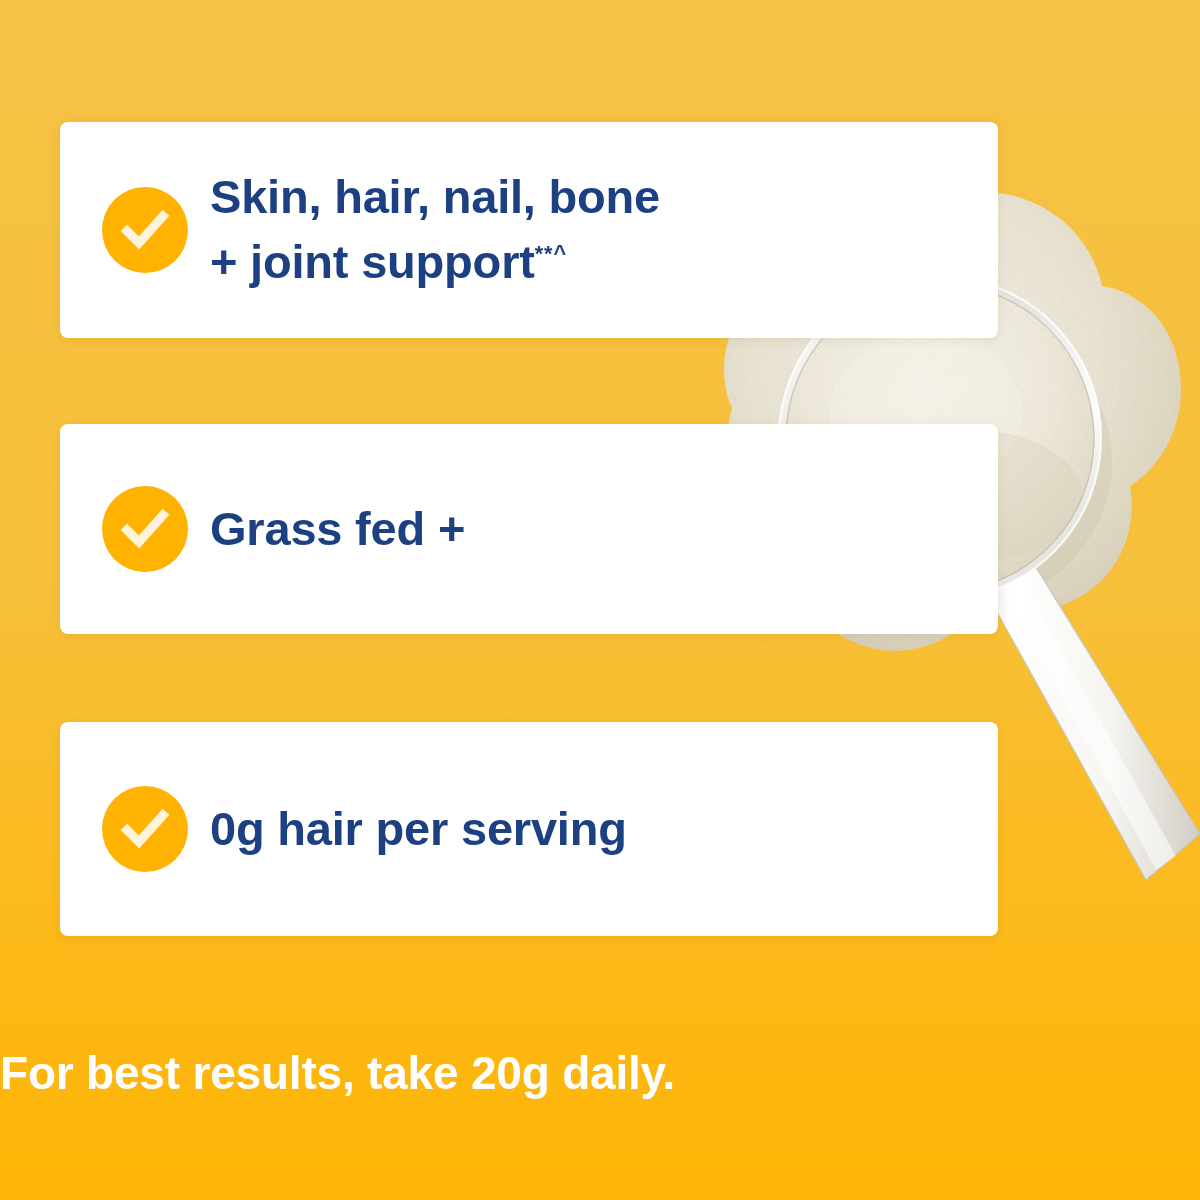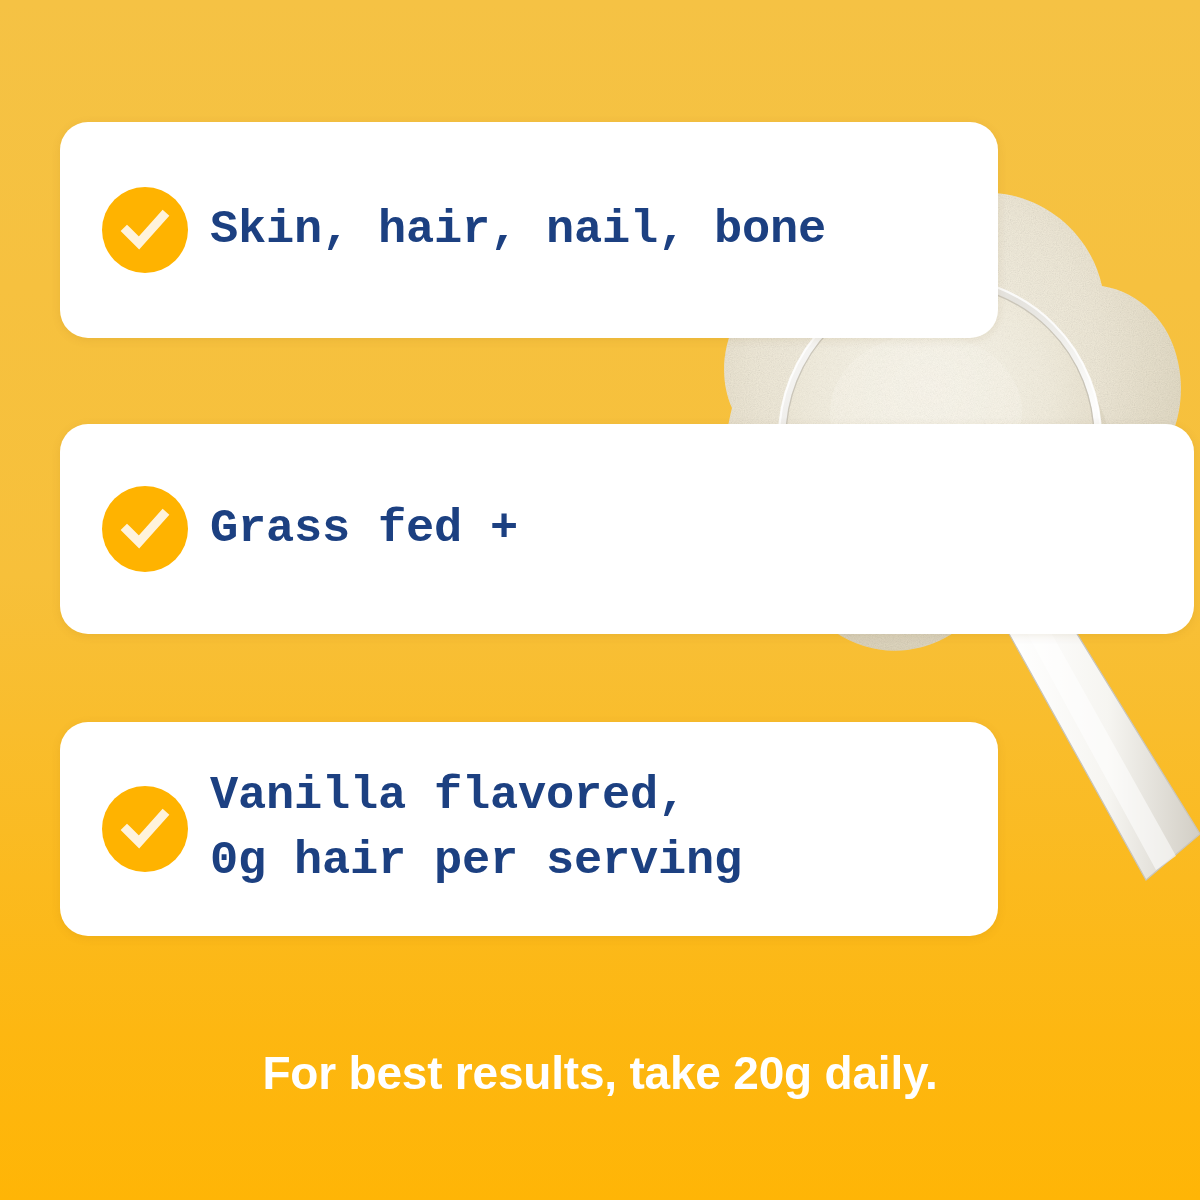--- a/index.html
+++ b/index.html
@@ -27,26 +27,25 @@
     left:640px; top:90px;
     width:560px; height:820px;
     pointer-events:none;
   }
   #product svg { display:block; width:100%; height:100%; }
 
   
   .card {
     position:absolute;
     background:#FFFFFF;
-    border-radius:28px;
+    border-radius:8px;
     box-shadow:0 2px 10px rgba(120,80,0,.10);
-    font-family:Liberation Mono, monospace;
   }
   #card-1 { left:60px;  top:122px; width:938px; height:216px; }
-  #card-2 { left:60px;  top:424px; width:1134px; height:210px; }
+  #card-2 { left:60px;  top:424px; width:938px; height:210px; }
   #card-3 { left:60px;  top:722px; width:938px; height:214px; }
 
   .card-inner {
     display:flex;
     align-items:center;
     height:100%;
     padding-left:42px;
   }
 
   .check-badge {
@@ -74,21 +73,21 @@
     vertical-align:super;
     font-weight:700;
     letter-spacing:1px;
   }
 
   
   #footer-line {
     position:absolute;
     left:0; top:1046px;
     width:1200px;
-    text-align:center;
+    text-align:left;
     color:#FFFFFF;
     font-size:46px;
     font-weight:700;
     letter-spacing:-0.2px;
   }
 </style>
 </head>
 <body>
 
 <div id="stage">
@@ -189,20 +188,21 @@
 
   <div class="card" id="card-1">
     <div class="card-inner">
       <div class="check-badge">
         <svg width="54" height="54" viewBox="0 0 54 54" aria-hidden="true">
           <path d="M9 28 L21 40 L45 13" fill="none" stroke="#FFF3DC" stroke-width="9" stroke-linecap="square" stroke-linejoin="miter"></path>
         </svg>
       </div>
       <div class="card-text">
         <div>Skin, hair, nail, bone</div>
+        <div><span>+ joint support</span><span class="sup">**^</span></div>
       </div>
     </div>
   </div>
 
   <div class="card" id="card-2">
     <div class="card-inner">
       <div class="check-badge">
         <svg width="54" height="54" viewBox="0 0 54 54" aria-hidden="true">
           <path d="M9 28 L21 40 L45 13" fill="none" stroke="#FFF3DC" stroke-width="9" stroke-linecap="square" stroke-linejoin="miter"></path>
         </svg>
@@ -214,21 +214,20 @@
   </div>
 
   <div class="card" id="card-3">
     <div class="card-inner">
       <div class="check-badge">
         <svg width="54" height="54" viewBox="0 0 54 54" aria-hidden="true">
           <path d="M9 28 L21 40 L45 13" fill="none" stroke="#FFF3DC" stroke-width="9" stroke-linecap="square" stroke-linejoin="miter"></path>
         </svg>
       </div>
       <div class="card-text">
-        <div>Vanilla flavored,</div>
         <div><span>0g hair per serving</span><span class="sup"></span></div>
       </div>
     </div>
   </div>
 
   <div id="footer-line">For best results, take 20g daily.</div>
 
 </div>
 
 </body></html>

